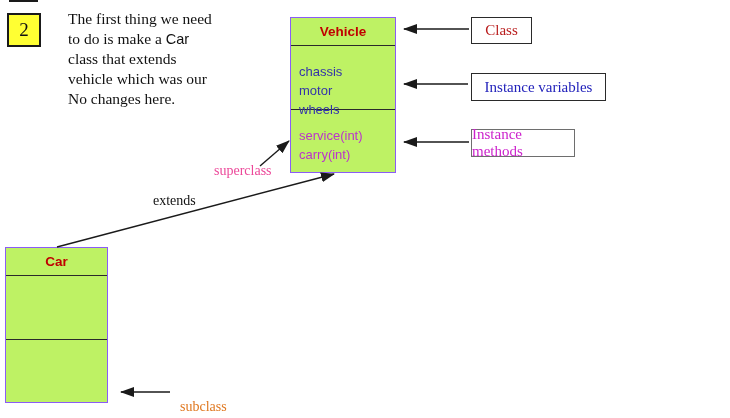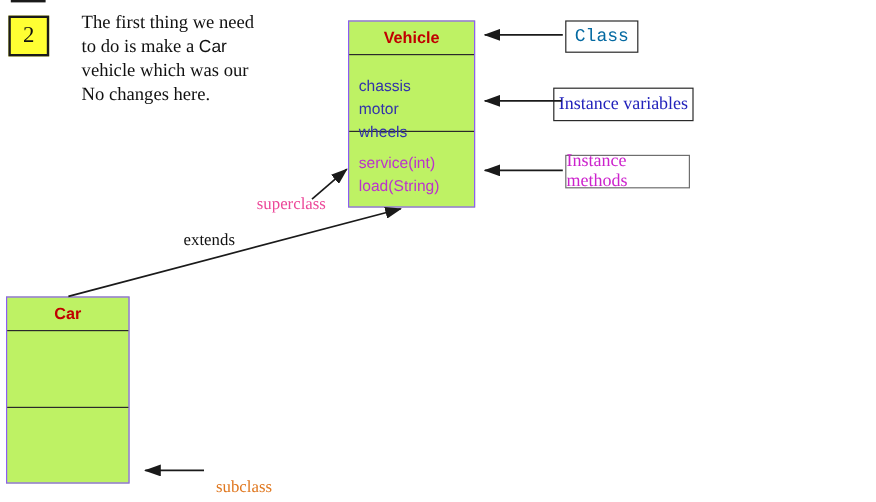--- a/index.html
+++ b/index.html
@@ -46,21 +46,21 @@
   #car-title{height:27px;}
   #car-mid{height:64px;}
   #car-bottom{height:64px;}
 
   
   .legend-box{
     background:#fff;display:flex;align-items:center;justify-content:center;
     font-size:15px;box-sizing:border-box;
   }
   #legend-class{left:471px;top:17px;width:61px;height:27px;border:1px solid #2a2a2a;}
-  #legend-vars{left:461px;top:73px;width:117px;height:28px;border:1px solid #2a2a2a;}
+  #legend-vars{left:471px;top:73px;width:135px;height:28px;border:1px solid #2a2a2a;}
   #legend-methods{left:471px;top:129px;width:104px;height:28px;border:1px solid #6e6e6e;}
 
   
   .annot{font-size:14px;white-space:nowrap;}
   #superclass-label{left:214px;top:163px;}
   #extends-label{left:153px;top:193px;color:#111;}
   #subclass-label{left:180px;top:399px;}
 
   
   #arrow-layer{left:0;top:0;width:730px;height:418px;pointer-events:none;}
@@ -72,44 +72,45 @@
 
   <div class="abs" id="top-fragment"></div>
 
   <div class="abs" id="step-badge">
     <span>2</span>
   </div>
 
   <div class="abs" id="intro">
     <div>The first thing we need</div>
     <div><span>to do is make a </span><span class="sans">Car</span></div>
+    <div>class that extends</div>
     <div>vehicle which was our</div>
     <div id="intro-note">No changes here.</div>
   </div>
 
   <div class="abs uml-box" id="vehicle-box">
     <div class="uml-title" id="vehicle-title" style="color: rgb(192, 0, 0);">Vehicle</div>
     <div class="uml-section" id="vehicle-vars" style="color: rgb(51, 51, 170);">
       <div>chassis</div>
       <div>motor</div>
       <div>wheels</div>
     </div>
     <div class="uml-section" id="vehicle-methods" style="color: rgb(187, 51, 204);">
       <div>service(int)</div>
-      <div>load(String)</div>
+      <div>carry(int)</div>
     </div>
   </div>
 
   <div class="abs uml-box" id="car-box">
     <div class="uml-title" id="car-title" style="color: rgb(192, 0, 0);">Car</div>
     <div class="uml-section" id="car-mid"></div>
     <div class="uml-section" id="car-bottom"></div>
   </div>
 
-  <div class="abs legend-box" id="legend-class" style="color: #0369a1; font-family: Liberation Mono, monospace;">
+  <div class="abs legend-box" id="legend-class" style="color: #b91c1c;">
     <span>Class</span>
   </div>
   <div class="abs legend-box" id="legend-vars" style="color: rgb(34, 34, 187);">
     <span>Instance variables</span>
   </div>
   <div class="abs legend-box" id="legend-methods" style="color: rgb(204, 34, 204);">
     <span>Instance methods</span>
   </div>
 
   <div class="abs annot" id="superclass-label" style="color: #ec4899;">superclass</div>

